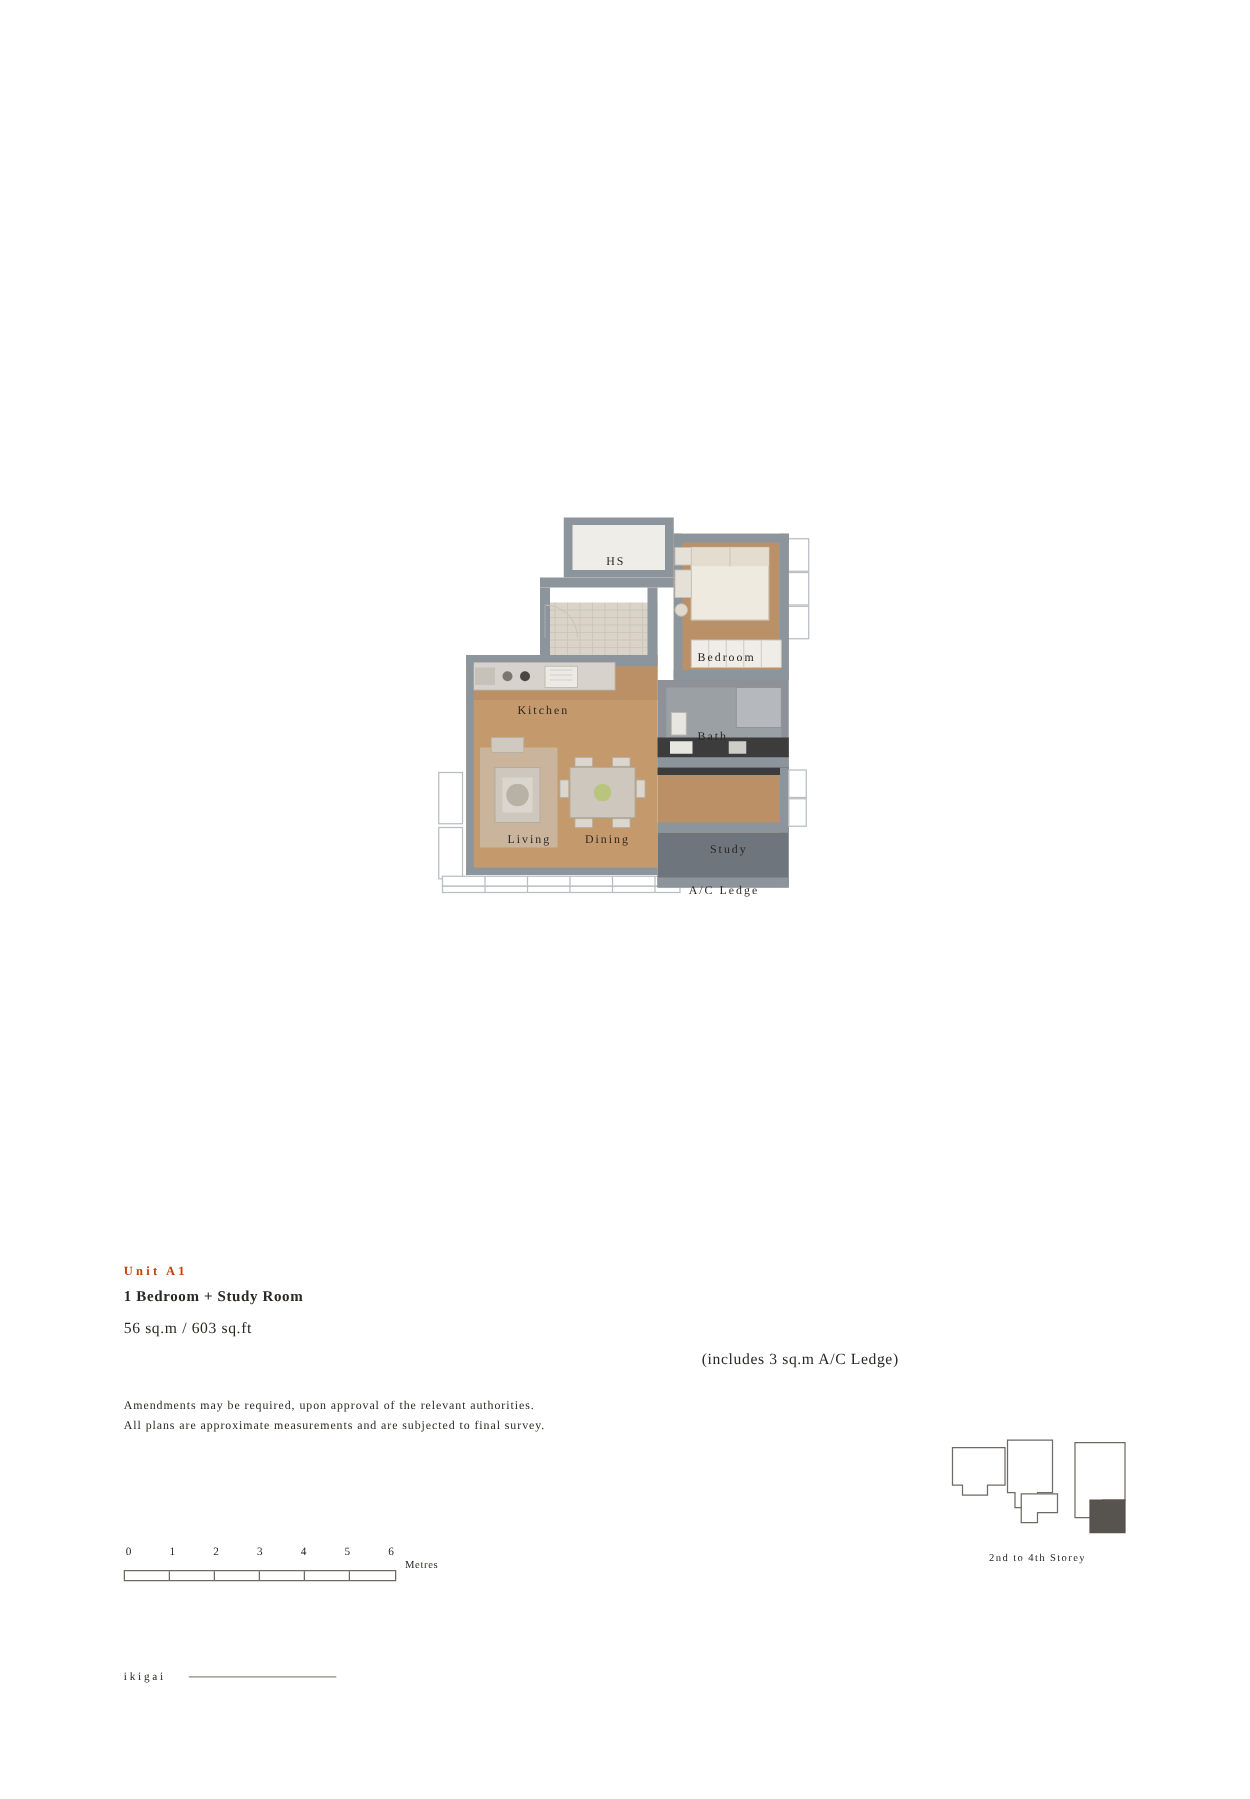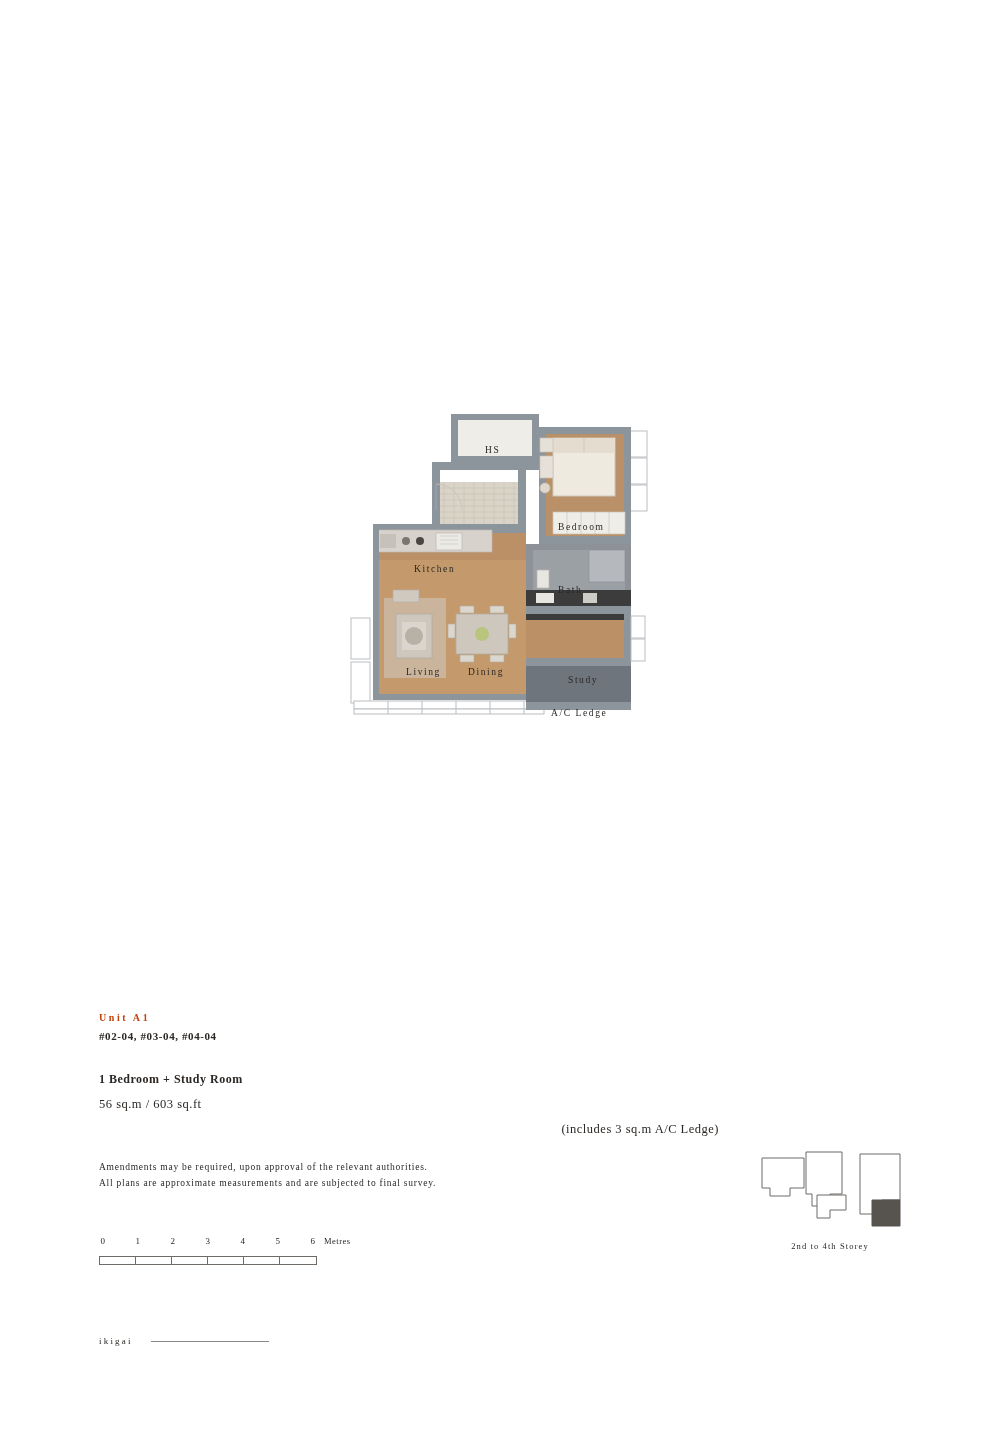--- a/index.html
+++ b/index.html
@@ -315,40 +315,39 @@
   <div class="room-label" style="left:74px; top:164px;">Kitchen</div>
   <div class="room-label" style="left:218px; top:185px;">Bath</div>
   <div class="room-label" style="left:54px; top:267px;margin-left:12px;">Living</div>
   <div class="room-label" style="left:128px; top:267px;">Dining</div>
   <div class="room-label" style="left:228px; top:275px;">Study</div>
   <div class="room-label" style="left:211px; top:308px;">A/C Ledge</div>
 </div>
 
 <div id="info">
   <div class="unit-title">Unit A1</div>
-  <div class="unit-stacks">#02-04, #03-04, #04-04</div>
   <div class="unit-type">1 Bedroom + Study Room</div>
   <div class="unit-area">56 sq.m / 603 sq.ft</div>
   <div class="unit-note">(includes 3 sq.m A/C Ledge)</div>
   <div class="disclaimer">
     <div>Amendments may be required, upon approval of the relevant authorities.</div>
     <div>All plans are approximate measurements and are subjected to final survey.</div>
   </div>
 </div>
 
 <div id="scalebar">
   <div class="scale-nums">
     <span style="left:4px;">0</span>
     <span style="left:39px;">1</span>
     <span style="left:74px;">2</span>
     <span style="left:109px;">3</span>
     <span style="left:144px;">4</span>
     <span style="left:179px;">5</span>
     <span style="left:214px;">6</span>
-    <span class="metres" style="left:225px;">Metres</span>
+    <span class="metres" style="left:225px;margin-top:10px;">Metres</span>
   </div>
   <div class="scale-rule">
     <i style="left:35px;"></i>
     <i style="left:71px;"></i>
     <i style="left:107px;"></i>
     <i style="left:143px;"></i>
     <i style="left:179px;"></i>
   </div>
 </div>
 

